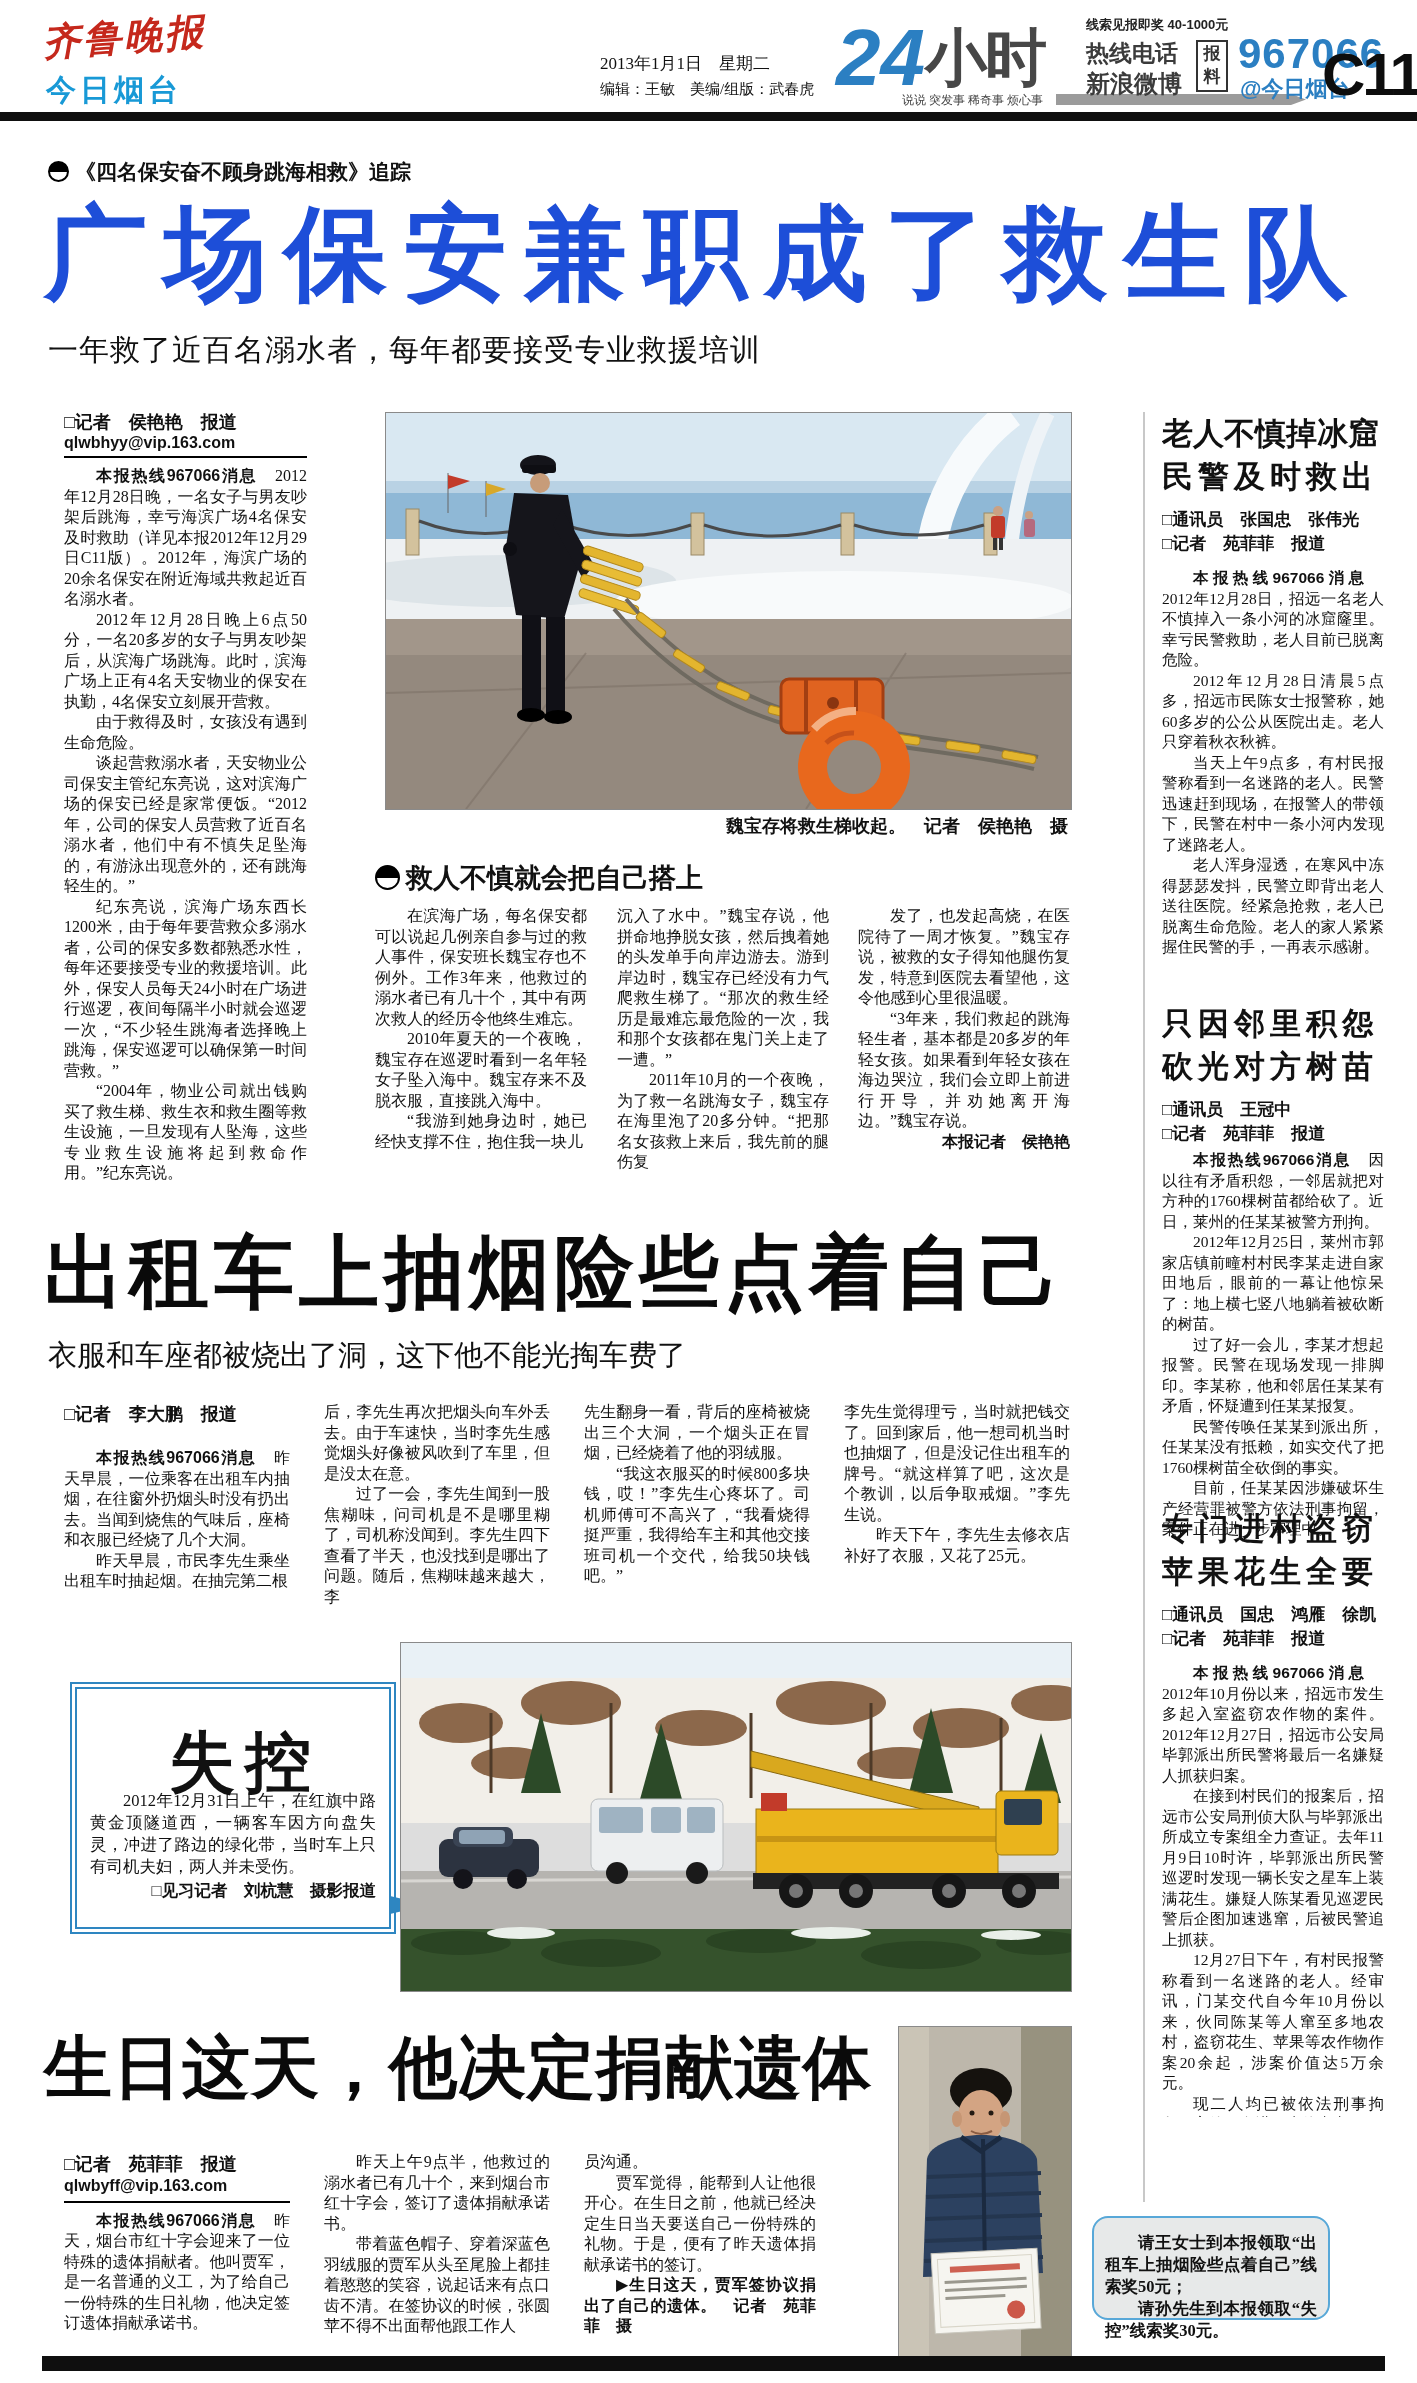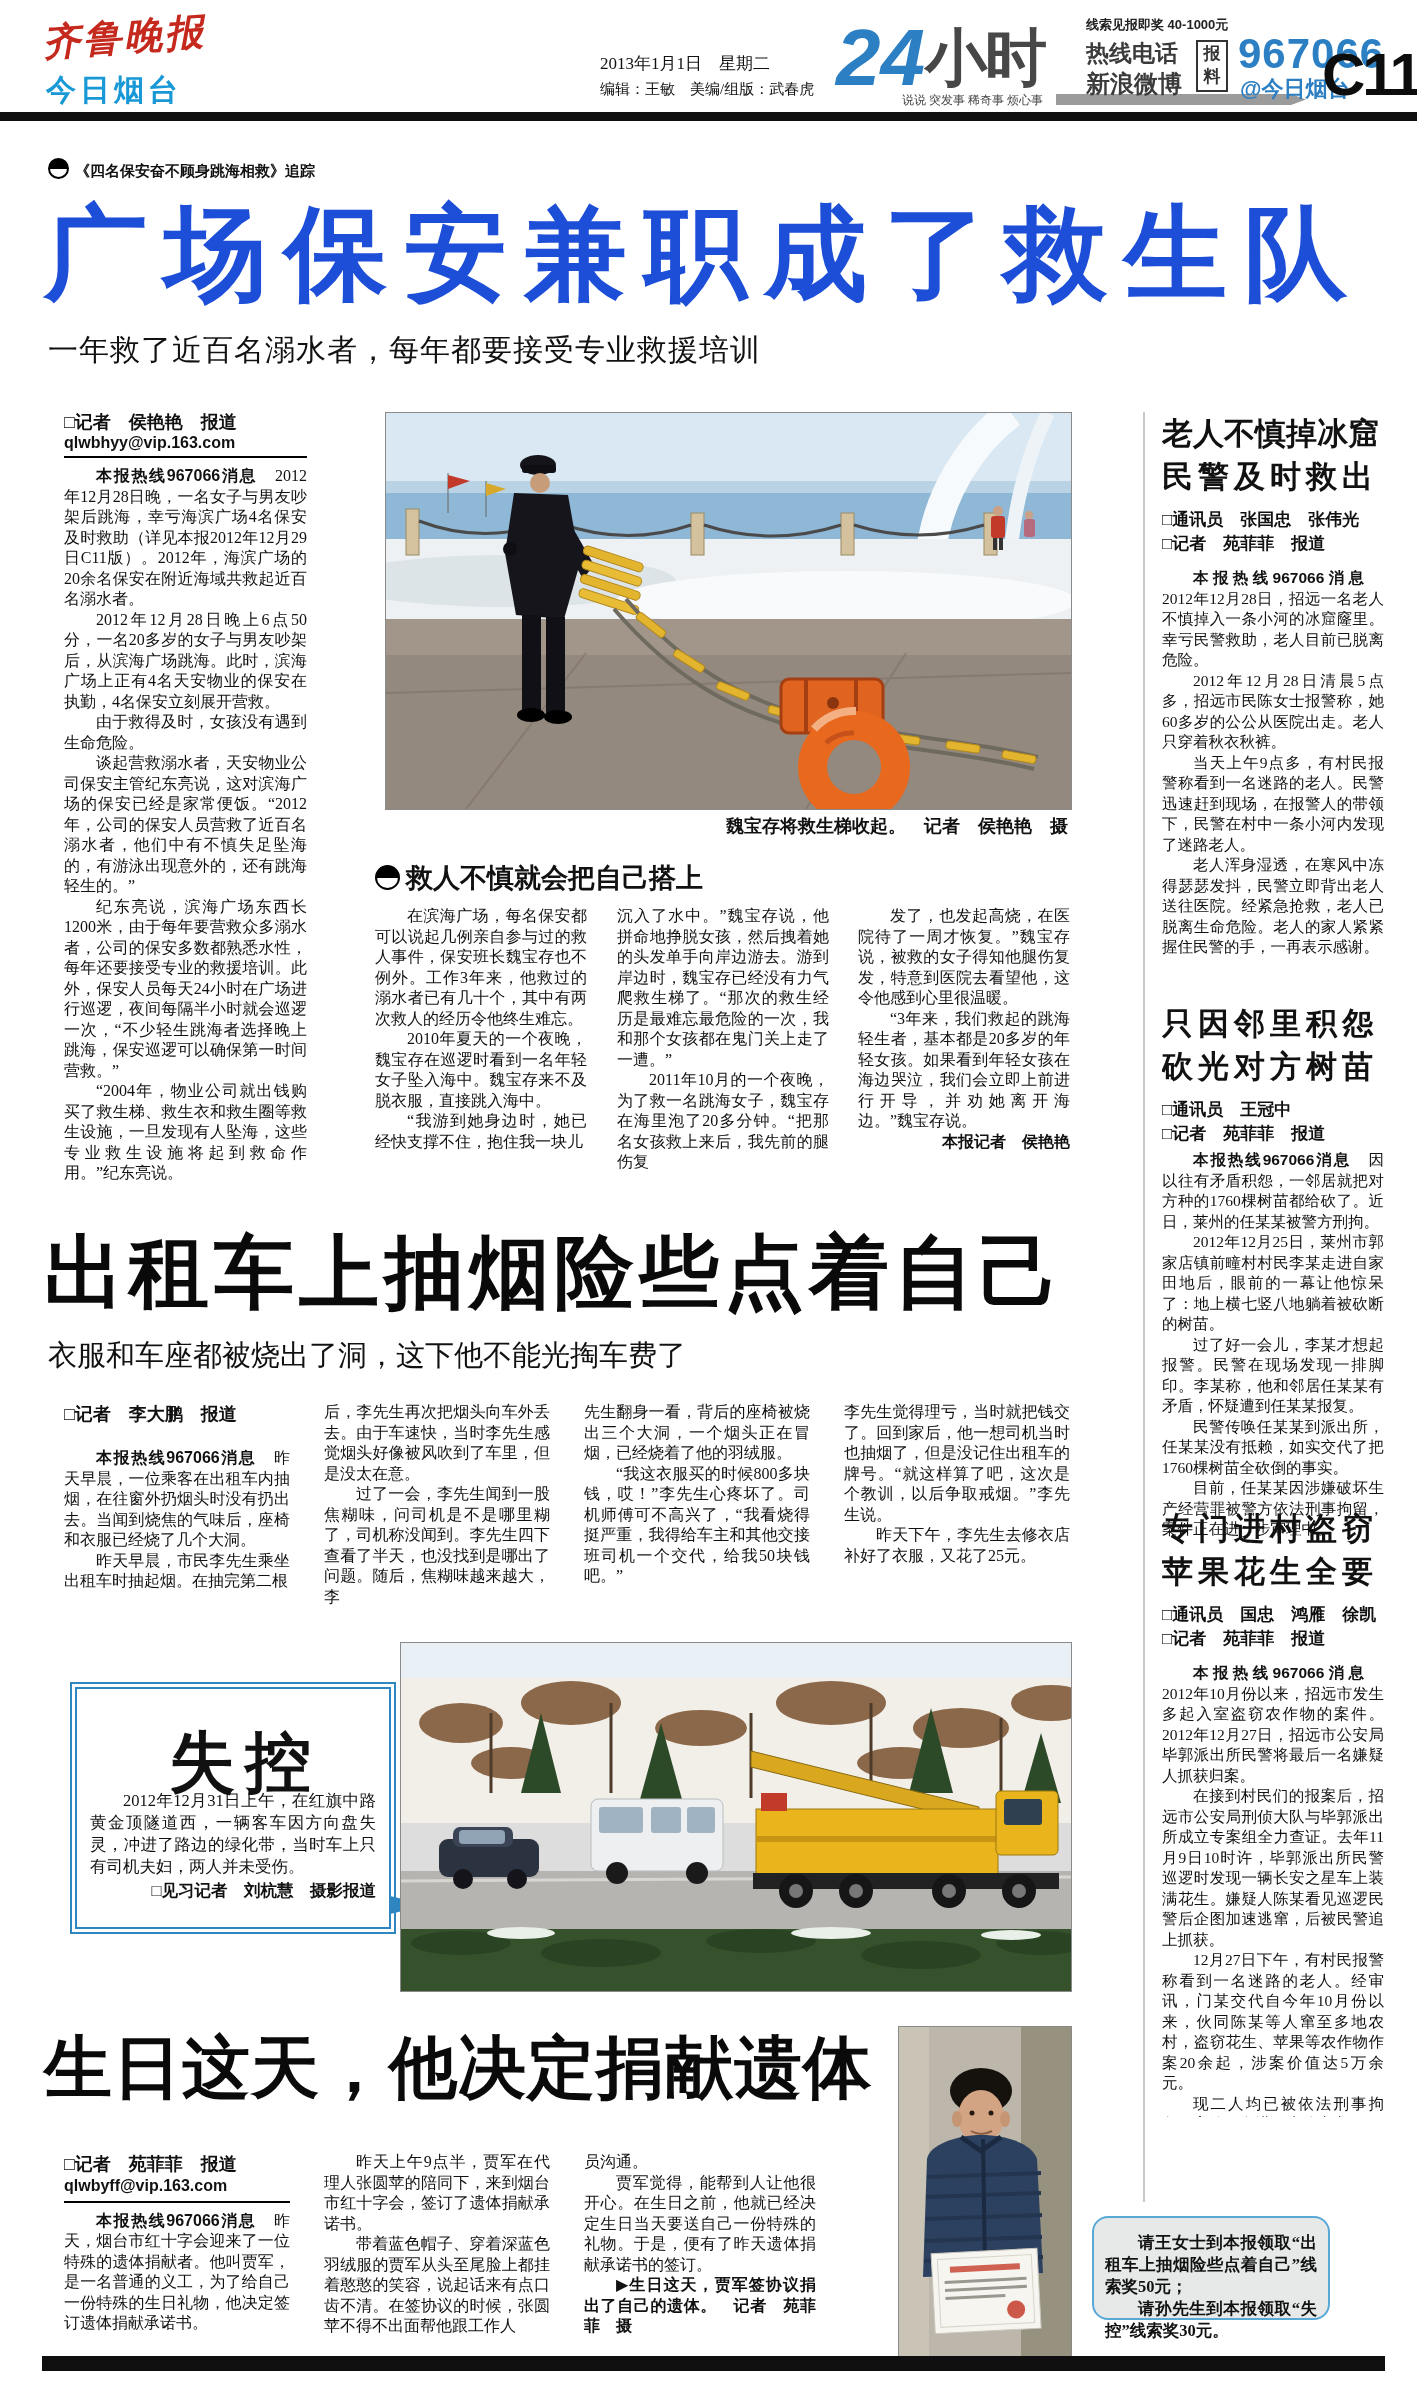--- a/index.html
+++ b/index.html
@@ -44,21 +44,21 @@
     <div class="abs hd" style="left:1196px;top:40px;width:28px;height:48px;border:2px solid #333;color:#333;font-size:17px;line-height:23px;text-align:center;">
       <span>报</span><br>
       <span>料</span>
     </div>
     <div class="abs hd" style="left:1238px;top:30px;font-size:42px;color:#2b7fc2;letter-spacing:1px;">967066</div>
     <div class="abs hd" style="left:1240px;top:74px;font-size:22px;color:#2b7fc2;">@今日烟台</div>
     <div class="abs hd" style="left:1322px;top:40px;font-size:60px;color:#0d0d0d;letter-spacing:-3px;">C11</div>
   </div>
   <div class="abs" style="left:0;top:112px;width:1417px;height:9px;background:#0f0f0f;"></div>
 
-  <div class="abs hd" style="left:48px;top:158px;font-size:15px;text-align:right;">
+  <div class="abs hd" style="left:48px;top:158px;font-size:21px;text-align:right;">
     <span class="dotico"></span><span>《四名保安奋不顾身跳海相救》追踪</span>
   </div>
   <div class="abs hd" style="left:44px;top:198px;font-size:103px;line-height:112px;letter-spacing:17px;white-space:nowrap;color:#1d4ed8;">广场保安兼职成了救生队</div>
   <div class="abs" style="left:48px;top:330px;font-size:30px;font-family:'Liberation Sans','DejaVu Sans',sans-serif;color:#111;letter-spacing:1px;">一年救了近百名溺水者，每年都要接受专业救援培训</div>
 
   <div class="abs" style="left:64px;top:410px;width:243px;height:800px;">
     <div class="byline">□记者　侯艳艳　报道</div>
     <div class="email">qlwbhyy@vip.163.com</div>
     <div class="rule"></div>
     <div class="bodytxt">
@@ -288,21 +288,21 @@
 
   <div class="abs hd" style="left:44px;top:2028px;font-size:68px;line-height:78px;letter-spacing:1px;white-space:nowrap;color:#0a0a0a;">生日这天，他决定捐献遗体</div>
 
   <div class="abs bodytxt" style="left:64px;top:2152px;width:226px;height:224px;">
     <div class="byline">□记者　苑菲菲　报道</div>
     <div class="email">qlwbyff@vip.163.com</div>
     <div class="rule"></div>
     <p class="para"><b class="lead-b">本报热线967066消息</b><span>　昨天，烟台市红十字会迎来了一位特殊的遗体捐献者。他叫贾军，是一名普通的义工，为了给自己一份特殊的生日礼物，他决定签订遗体捐献承诺书。</span></p>
   </div>
   <div class="abs bodytxt" style="left:324px;top:2152px;width:226px;height:224px;">
-      <p class="para">昨天上午9点半，贾军在代理人张圆苹的陪同下，来到烟台市红十字会，签订了遗体捐献承诺书。</p>
+      <p class="para">昨天上午9点半，他救过的溺水者已有几十个，来到烟台市红十字会，签订了遗体捐献承诺书。</p>
       <p class="para">带着蓝色帽子、穿着深蓝色羽绒服的贾军从头至尾脸上都挂着憨憨的笑容，说起话来有点口齿不清。在签协议的时候，张圆苹不得不出面帮他跟工作人</p>
     </div>
   <div class="abs bodytxt cf" style="left:584px;top:2152px;width:232px;height:224px;">
     <div class="cf">
         <p class="para">员沟通。</p>
         <p class="para">贾军觉得，能帮到人让他很开心。在生日之前，他就已经决定生日当天要送自己一份特殊的礼物。于是，便有了昨天遗体捐献承诺书的签订。</p>
       </div>
     <p class="para" style="font-weight:bold;text-indent:2em;">▶生日这天，贾军签协议捐出了自己的遗体。　记者　苑菲菲　摄</p>
   </div>
 

